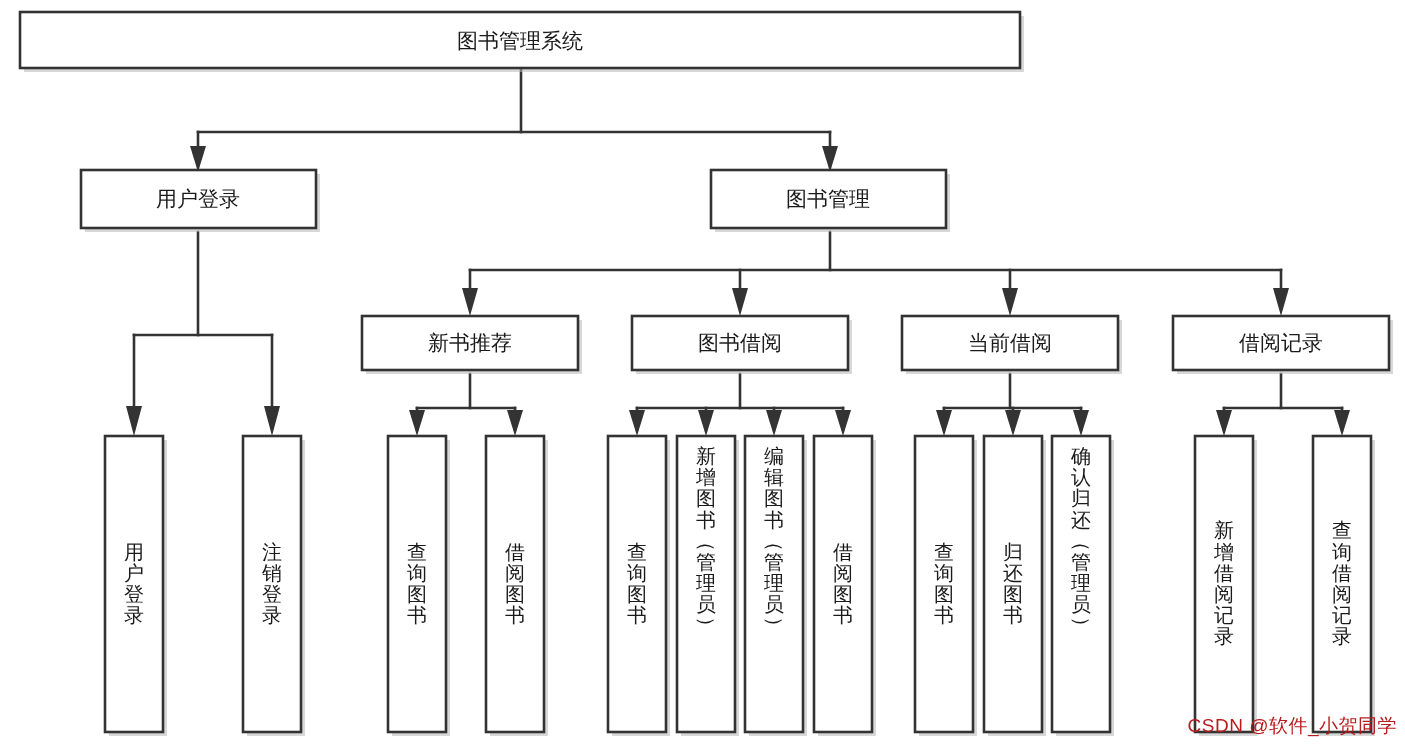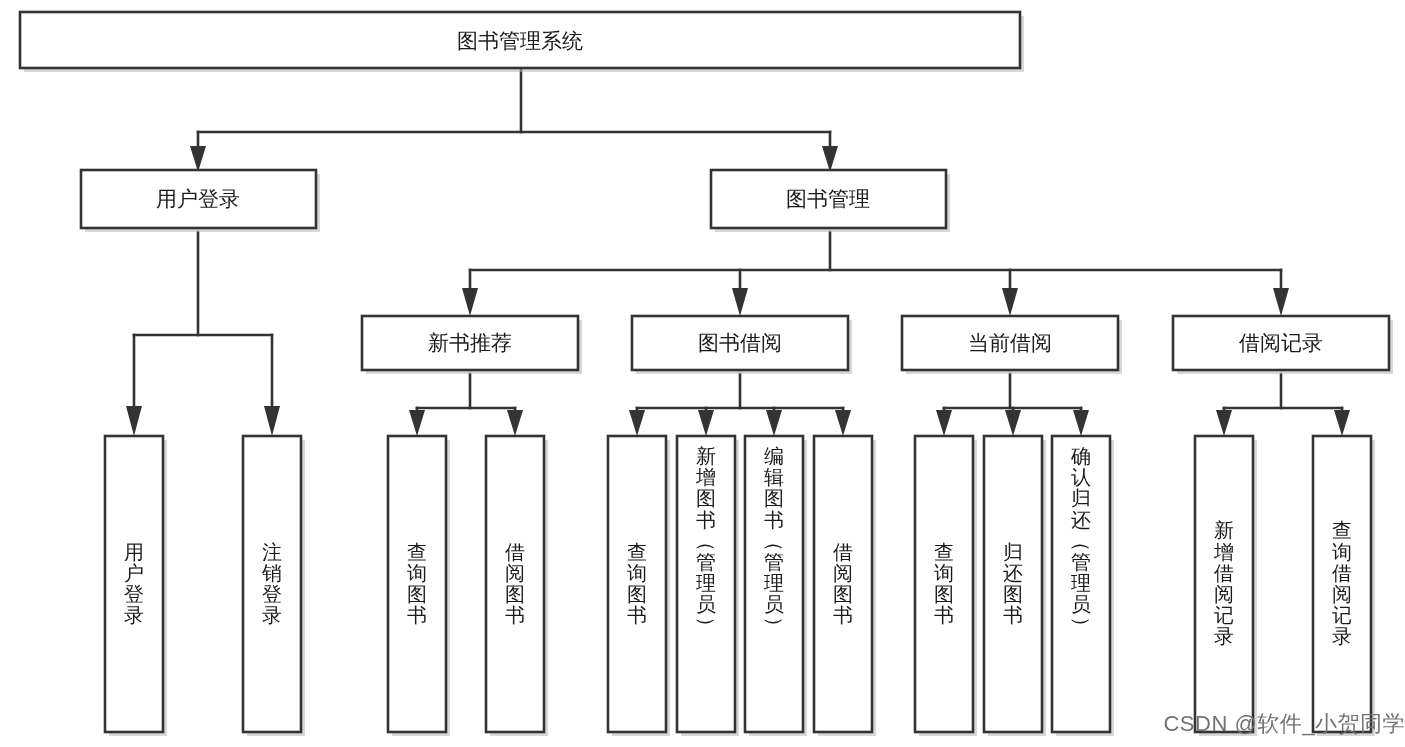--- a/index.html
+++ b/index.html
@@ -68,25 +68,25 @@
     white-space: nowrap;
   }
   .leaf-label span {
     display: block;
   }
   .vert-paren {
     transform: rotate(90deg);
   }
   .watermark {
     position: absolute;
-    right: 0;
+    right: 8px;
     bottom: 8px;
     font-family: "Liberation Sans", "DejaVu Sans", sans-serif;
-    font-size: 22px;
-    color: #737373;
+    font-size: 19px;
+    color: #b91c1c;
     letter-spacing: 0.5px;
     user-select: none;
     pointer-events: none;
   }
 </style>
 </head>
 <body>
 
 <div id="diagram-root">
 

